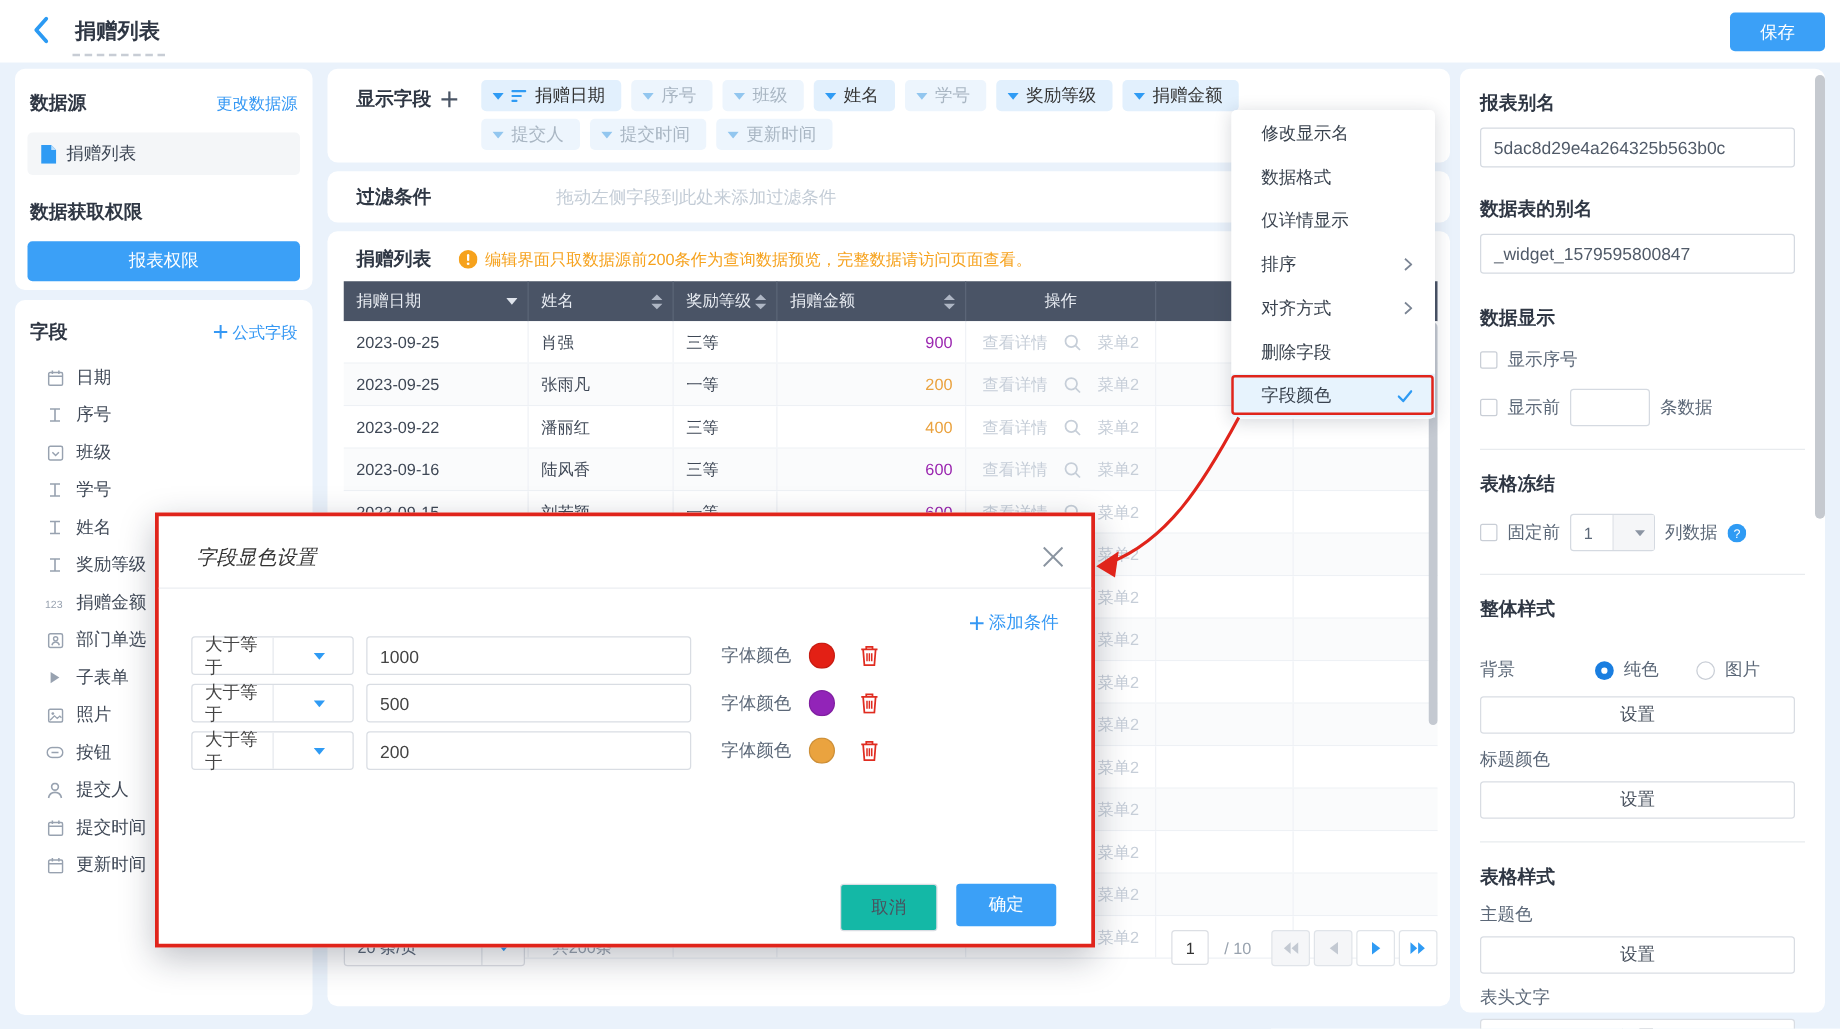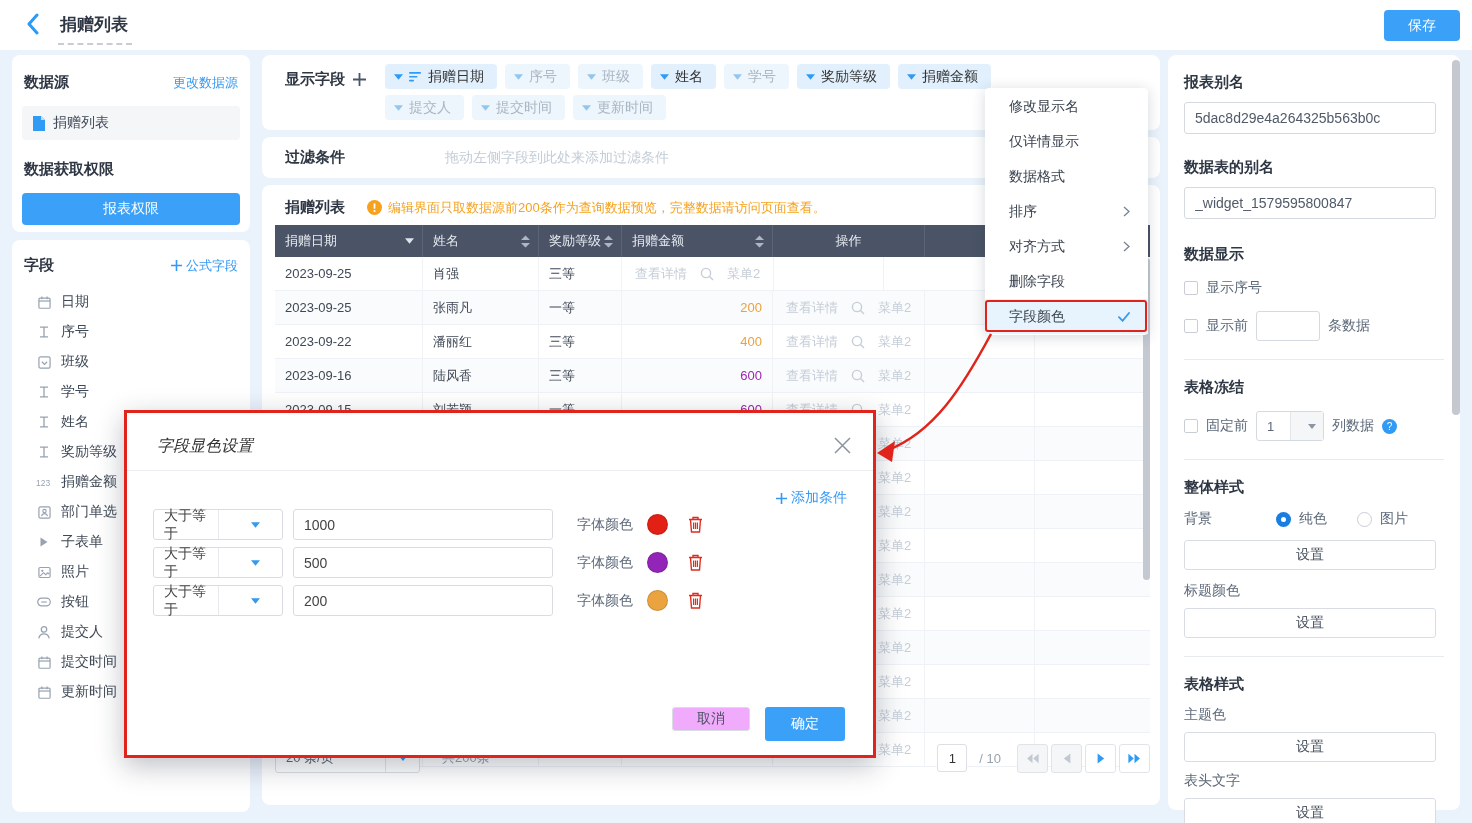--- a/index.html
+++ b/index.html
@@ -154,21 +154,21 @@
   .cond-select span { flex:1; padding-left:10px; }
   .cond-select .cs-caret { width:28px; height:100%; border-left:1px solid #e6e9ee; display:flex; align-items:center;
                  justify-content:center; color:#2f9bf4; }
   .cond-input { margin-left:10px; width:260px; height:31px; border:1px solid #d9dde3; border-radius:3px; font-size:14px;
                 color:#444; padding:0 10px; outline:none; }
   .cond-color-label { margin-left:24px; font-size:14px; color:#5c6878; }
   .color-dot { margin-left:14px; width:21px; height:21px; border-radius:50%; border:1px solid rgba(0,0,0,.12);
                cursor:pointer; flex:none; }
   .cond-trash { margin-left:20px; color:#e02c20; cursor:pointer; display:flex; }
   .modal-btns { position:absolute; right:28px; top:294px; display:flex; gap:15px; }
-  .btn-cancel { width:78px; height:24px; background:#f0abfc; border:1px solid #d9dde3; border-radius:3px; font-size:14px;
+  .btn-cancel { width:78px; height:38px; background:#14b8a6; border:1px solid #d9dde3; border-radius:3px; font-size:14px;
                 color:#49525f; cursor:pointer; }
   .btn-ok { width:80px; height:34px; background:#3ba0f7; border:none; border-radius:3px; font-size:14px; color:#fff;
             cursor:pointer; }
 
   .anno-arrow { position:absolute; left:0; top:0; width:1472px; height:823px; z-index:30; pointer-events:none; }
 </style>
 </head>
 <body>
 
 <div class="page">
@@ -505,20 +505,23 @@
             <span>操作</span>
           </div>
           <div class="th" style="width: 110px; flex: 0 0 auto;"></div>
           <div class="th" style="width: 114px; flex: 0 0 auto;"></div>
         </div>
       <div id="g-body">
           <div class="g-row">
             <div class="td" style="width: 148px; flex: 0 0 auto;">2023-09-25</div>
             <div class="td" style="width: 116px; flex: 0 0 auto;">肖强</div>
             <div class="td" style="width: 83px; flex: 0 0 auto;">三等</div>
+            <div class="td amount" style="width: 151px; flex: 0 0 auto;">
+              <span style="color:#9b27b0">900</span>
+            </div>
             <div class="td op" style="width: 152px; flex: 0 0 auto;">
               <span class="op-link">查看详情</span>
               <span class="ic">
                 <svg width="14" height="14" viewBox="0 0 14 14">
                   <circle cx="6" cy="6" r="4.6" fill="none" stroke="currentColor" stroke-width="1.4"></circle>
                   <path d="M9.5 9.5 13 13" stroke="currentColor" stroke-width="1.4"></path>
                 </svg>
               </span>
               <span class="op-link">菜单2</span>
             </div>
@@ -859,21 +862,21 @@
         <span>列数据</span>
         <span style="display:flex;color:#2f9bf4;">
             <svg width="15" height="15" viewBox="0 0 15 15">
               <circle cx="7.5" cy="7.5" r="7.5" fill="#2f9bf4"></circle>
               <text x="7.5" y="11" font-size="10" text-anchor="middle" fill="#fff" font-family="sans-serif">?</text>
             </svg>
           </span>
       </div>
       <div class="rp-divider"></div>
       <div class="h">整体样式</div>
-      <div class="rp-row" style="margin-top:13px;">
+      <div class="rp-row" style="margin-top:30px;">
         <span>背景</span>
         <span class="radio on" style="margin-left:56px;"></span>
         <span>纯色</span>
         <span class="radio" style="margin-left:22px;"></span>
         <span>图片</span>
       </div>
       <button class="set-btn" style="margin-top:12px;">设置</button>
       <div class="rp-sub" style="margin-top:12px;">标题颜色</div>
       <button class="set-btn" style="margin-top:8px;">设置</button>
       <div class="rp-divider"></div>
@@ -885,24 +888,24 @@
 
     </div>
   </div>
   <div class="rp-scroll"></div>
 
   <div class="ctx-menu" id="ctx-menu">
       <div class="ctx-item">
         <span>修改显示名</span>
       </div>
       <div class="ctx-item">
+        <span>数据格式</span>
+      </div>
+      <div class="ctx-item">
         <span>仅详情显示</span>
-      </div>
-      <div class="ctx-item">
-        <span>数据格式</span>
       </div>
       <div class="ctx-item">
         <span>排序</span>
         <span class="right">
           <svg width="7" height="11" viewBox="0 0 7 11">
             <path d="M1 1l5 4.5L1 10" fill="none" stroke="currentColor" stroke-width="1.4"></path>
           </svg>
         </span>
       </div>
       <div class="ctx-item">

